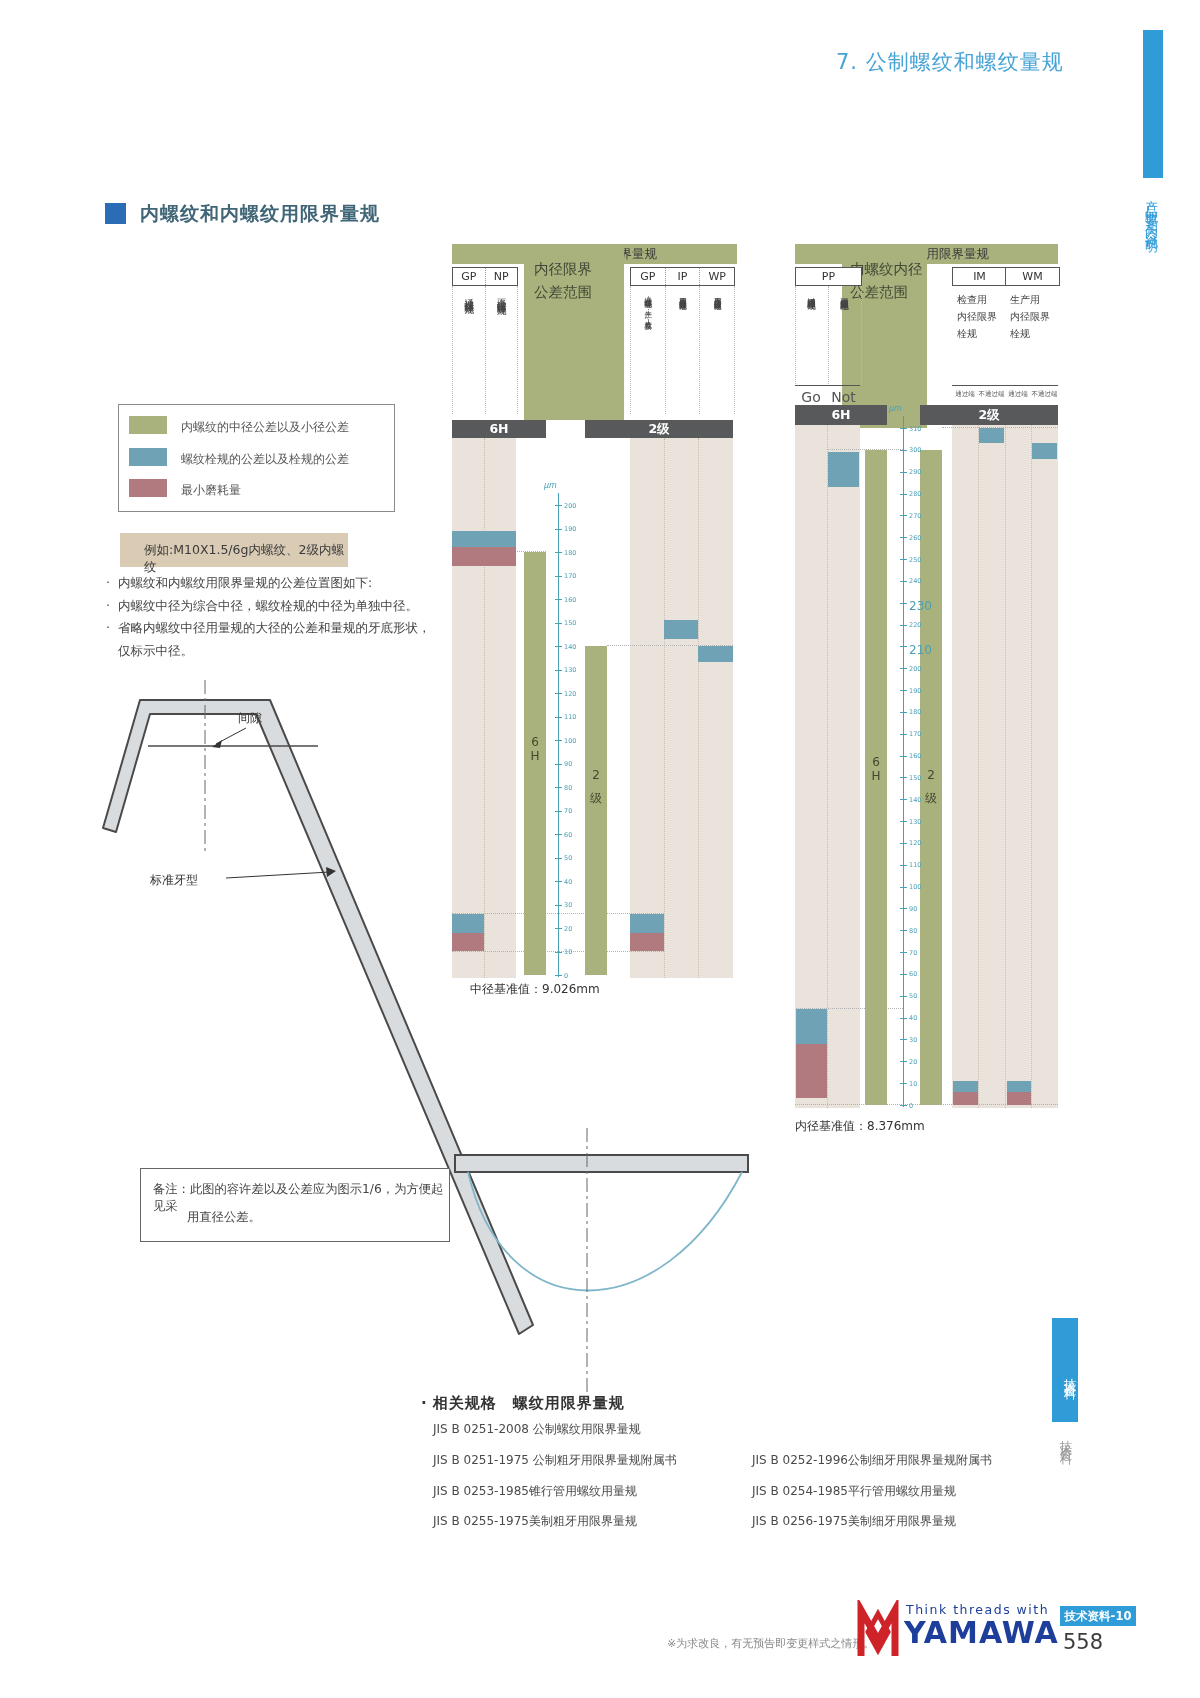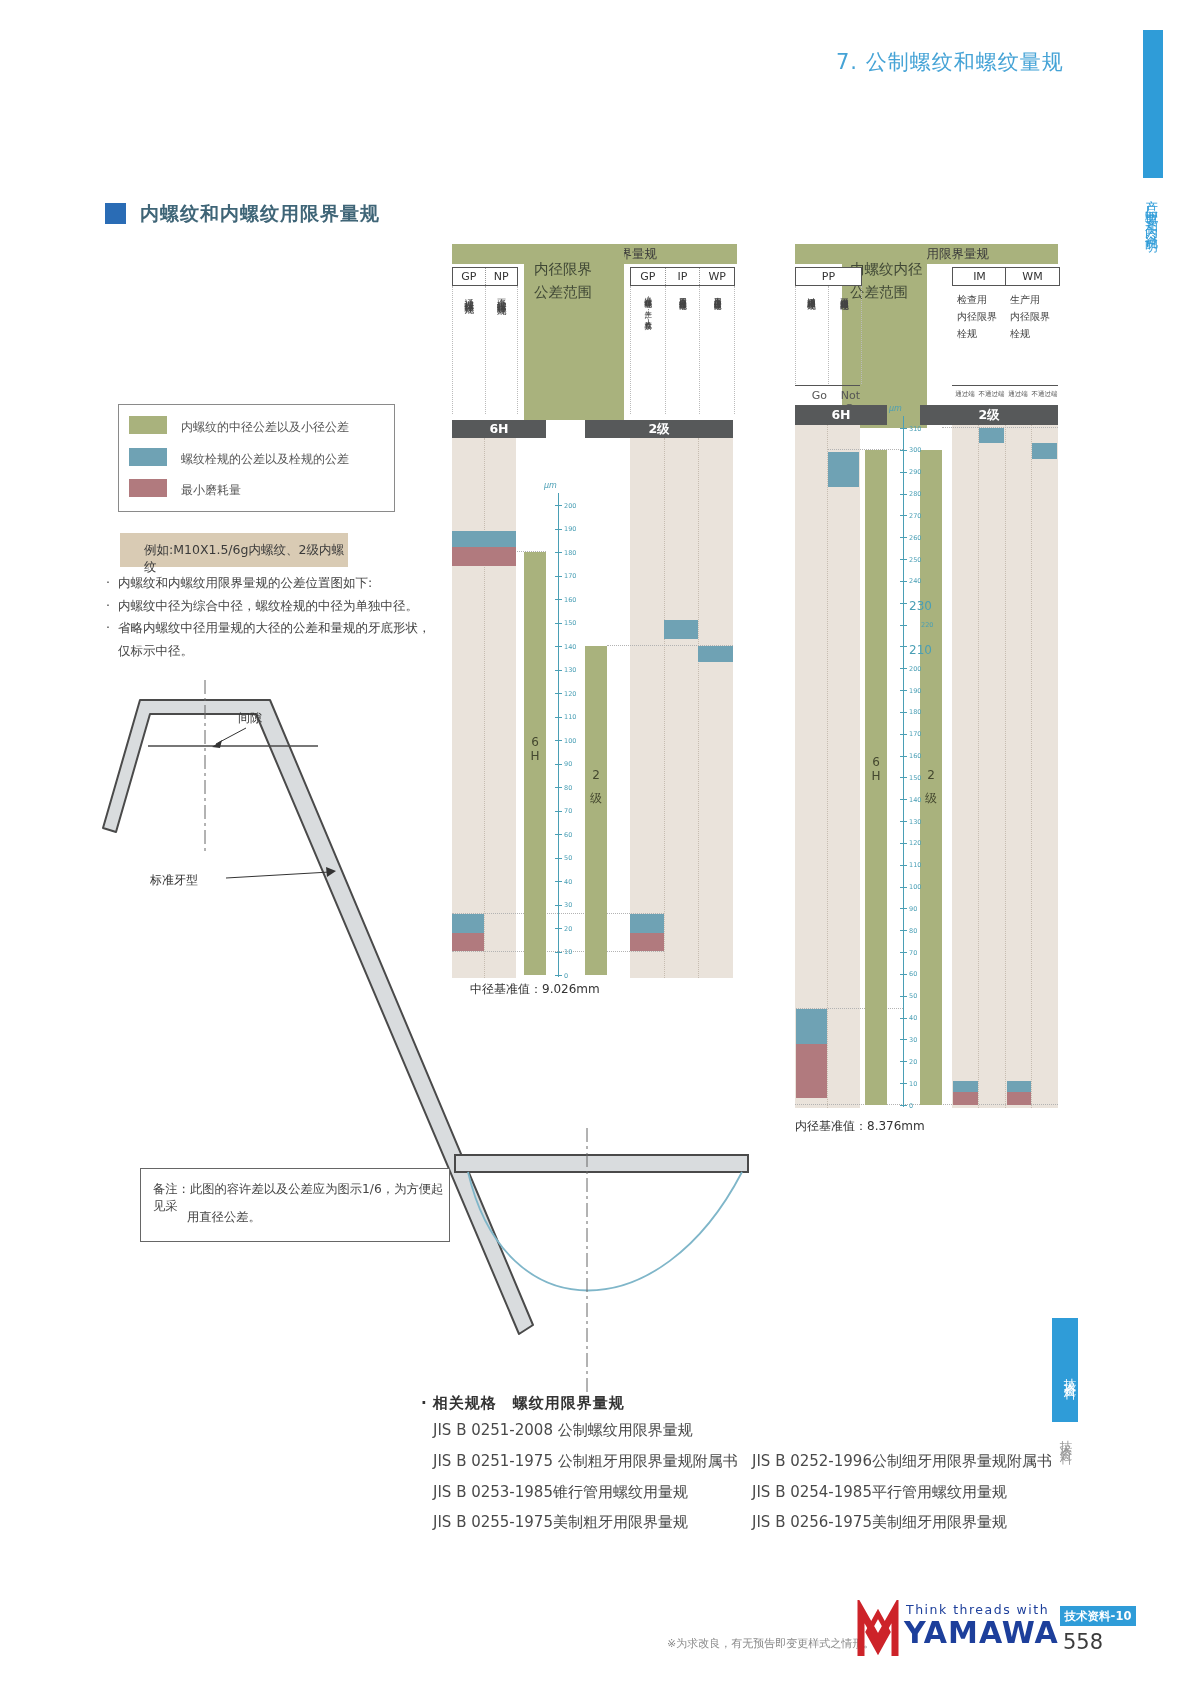--- a/index.html
+++ b/index.html
@@ -30,25 +30,25 @@
   .desc-cell + .desc-cell{border-left:1px dotted #bbb;}
   .desc{font-size:9.5px;color:#444;letter-spacing:1px;}
   .desc-sm{font-size:7.5px;color:#444;letter-spacing:0.5px;}
   .desc-pp{font-size:8.5px;color:#444;letter-spacing:0.5px;}
   .desc-h{font-size:10px;color:#444;line-height:1.7;padding:5px 0 0 5px;}
   .band{background:#57595a;color:#fff;font-weight:bold;font-size:12.5px;text-align:center;}
   .strip{background:#eae3db;}
   .dot-v{border-left:1px dotted #c6bcb0;width:0;}
   .dot-h{border-top:1px dotted #b3b3b3;height:0;}
   .solid-h{border-top:1px solid #555;height:0;}
-  .gonotgo{font-size:11px;color:#555;text-align:right;}
+  .gonotgo{font-size:14px;color:#555;text-align:center;}
   .sub-lab{font-size:6.5px;color:#555;text-align:center;}
   .caption{font-size:12px;color:#333;}
   .std-heading{font-size:15px;font-weight:bold;color:#333;letter-spacing:1px;}
-  .std-row{font-size:15px;color:#4a4a4a;}
+  .std-row{font-size:12px;color:#4a4a4a;}
   .foot-note{font-size:11px;color:#8a8a8a;}
   .tagline{font-size:12.5px;color:#1d3f9b;letter-spacing:1.5px;}
   .brand{font-size:30px;font-weight:800;color:#1d3f9b;letter-spacing:1px;}
   .badge{width:76px;height:20px;background:#2f9cd8;color:#fff;font-size:11.5px;font-weight:bold;
          text-align:center;line-height:20px;}
   .page-num{font-size:21px;color:#3c3c3c;}
   .tab-solid{background:#2f9cd8;}
   .tab-text{font-size:13px;color:#2f9cd8;letter-spacing:5px;}
   .tab-box{background:#2f9cd8;color:#fff;font-size:12.5px;letter-spacing:3px;text-align:center;padding-top:8px;}
   .tab-gray{font-size:12.5px;color:#9a9a9a;letter-spacing:4px;}
@@ -330,21 +330,21 @@
       <div style="position: absolute; left: 909px; top: 730.242px; font-size: 6.5px; color: rgb(74, 159, 181);">170</div>
       <div style="position: absolute; left: 900px; top: 711.903px; width: 7px; height: 1px; background: rgb(74, 159, 181);"></div>
       <div style="position: absolute; left: 909px; top: 708.403px; font-size: 6.5px; color: rgb(74, 159, 181);">180</div>
       <div style="position: absolute; left: 900px; top: 690.065px; width: 7px; height: 1px; background: rgb(74, 159, 181);"></div>
       <div style="position: absolute; left: 909px; top: 686.565px; font-size: 6.5px; color: rgb(74, 159, 181);">190</div>
       <div style="position: absolute; left: 900px; top: 668.226px; width: 7px; height: 1px; background: rgb(74, 159, 181);"></div>
       <div style="position: absolute; left: 909px; top: 664.726px; font-size: 6.5px; color: rgb(74, 159, 181);">200</div>
       <div style="position: absolute; left: 900px; top: 646.387px; width: 7px; height: 1px; background: rgb(74, 159, 181);"></div>
       <div style="position: absolute; left: 909px; top: 642.887px; font-size: 12px; color: rgb(74, 159, 181);">210</div>
       <div style="position: absolute; left: 900px; top: 624.548px; width: 7px; height: 1px; background: rgb(74, 159, 181);"></div>
-      <div style="position: absolute; left: 909px; top: 621.048px; font-size: 6.5px; color: rgb(74, 159, 181); margin-left: 12px;">220</div>
+      <div style="position: absolute; left: 909px; top: 621.048px; font-size: 6.5px; color: rgb(74, 159, 181);">220</div>
       <div style="position: absolute; left: 900px; top: 602.71px; width: 7px; height: 1px; background: rgb(74, 159, 181);"></div>
       <div style="position: absolute; left: 909px; top: 599.21px; font-size: 12px; color: rgb(74, 159, 181);">230</div>
       <div style="position: absolute; left: 900px; top: 580.871px; width: 7px; height: 1px; background: rgb(74, 159, 181);"></div>
       <div style="position: absolute; left: 909px; top: 577.371px; font-size: 6.5px; color: rgb(74, 159, 181);">240</div>
       <div style="position: absolute; left: 900px; top: 559.032px; width: 7px; height: 1px; background: rgb(74, 159, 181);"></div>
       <div style="position: absolute; left: 909px; top: 555.532px; font-size: 6.5px; color: rgb(74, 159, 181);">250</div>
       <div style="position: absolute; left: 900px; top: 537.194px; width: 7px; height: 1px; background: rgb(74, 159, 181);"></div>
       <div style="position: absolute; left: 909px; top: 533.694px; font-size: 6.5px; color: rgb(74, 159, 181);">260</div>
       <div style="position: absolute; left: 900px; top: 515.355px; width: 7px; height: 1px; background: rgb(74, 159, 181);"></div>
       <div style="position: absolute; left: 909px; top: 511.855px; font-size: 6.5px; color: rgb(74, 159, 181);">270</div>

